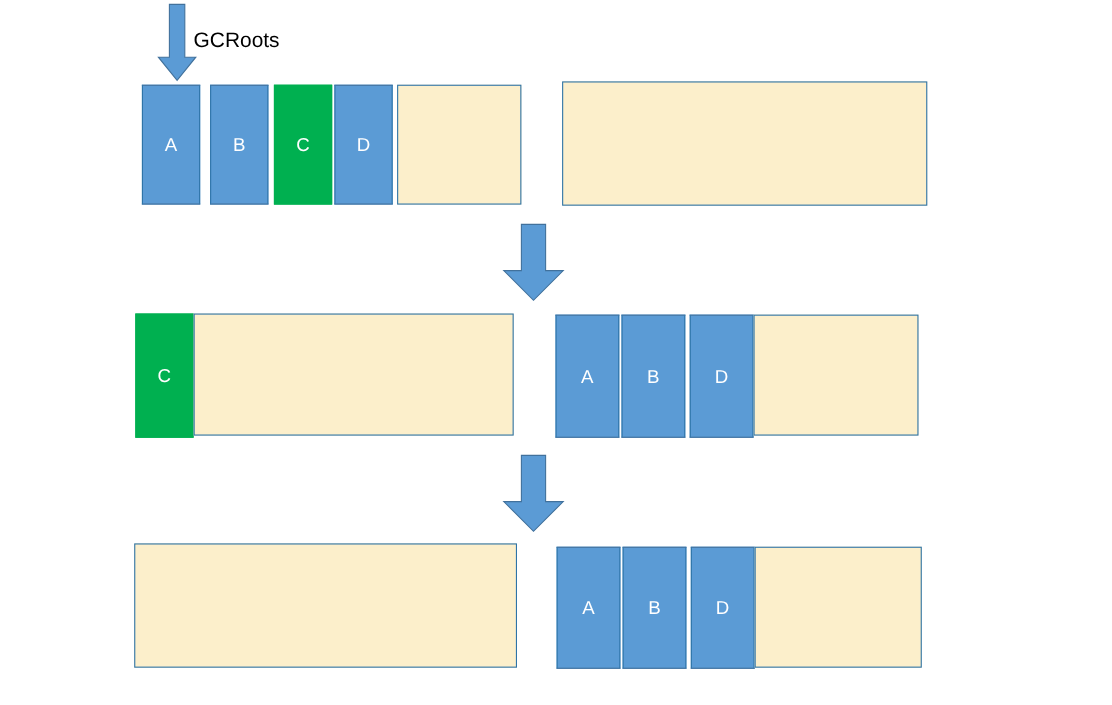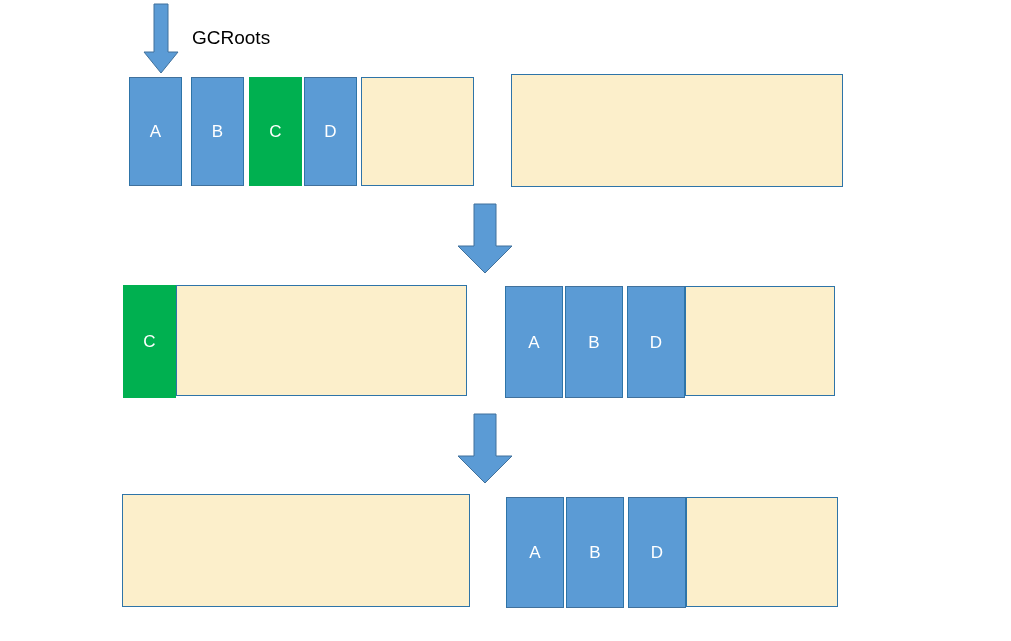--- a/index.html
+++ b/index.html
@@ -66,21 +66,21 @@
 </head>
 <body>
 
 <div id="canvas">
 
   <div class="arrow-wrap" style="left:143px; top:4px; width:36px; height:70px;">
     <svg width="36" height="70" viewBox="0 0 36 70">
       <polygon points="11,0 25,0 25,48 35,48 18,69 1,48 11,48" fill="#5B9BD5" stroke="#41719C" stroke-width="1"></polygon>
     </svg>
   </div>
-  <div class="caption" style="left:176px; top:28px;margin-left:16px;">GCRoots</div>
+  <div class="caption" style="left:176px; top:28px;">GCRoots</div>
 
   <div>
 
     <div>
       <div class="blk obj" style="left:129px; top:77px; width:53px; height:109px;">
         <span class="label">A</span>
       </div>
       <div class="blk obj" style="left:191px; top:77px; width:53px; height:109px;">
         <span class="label">B</span>
       </div>

